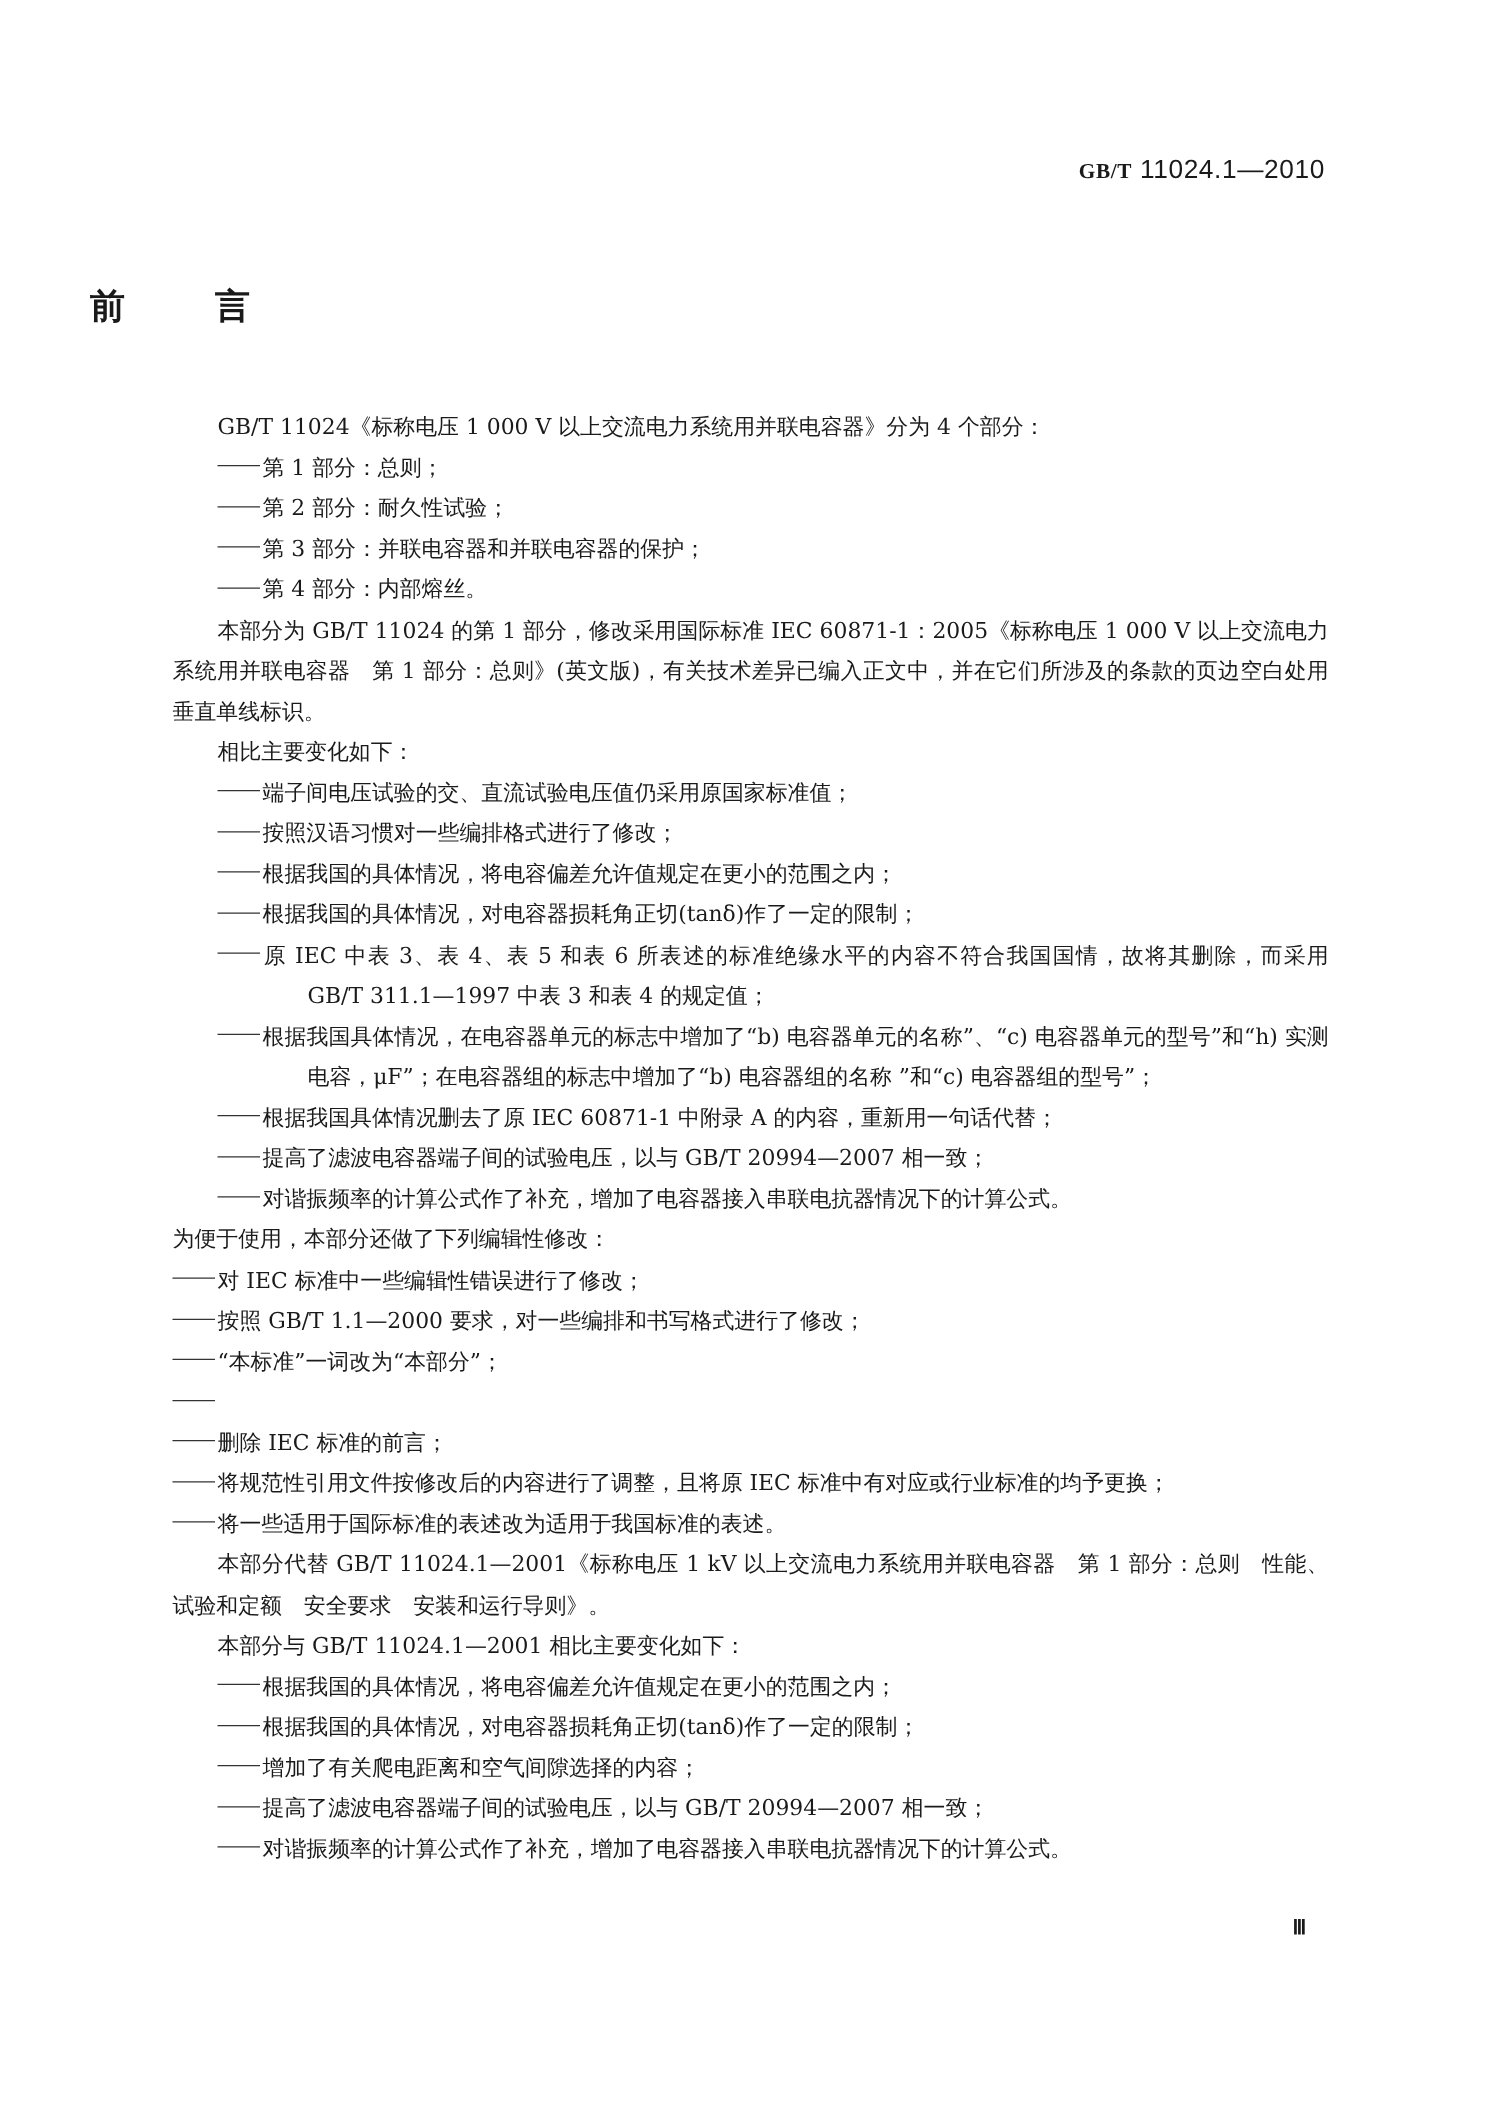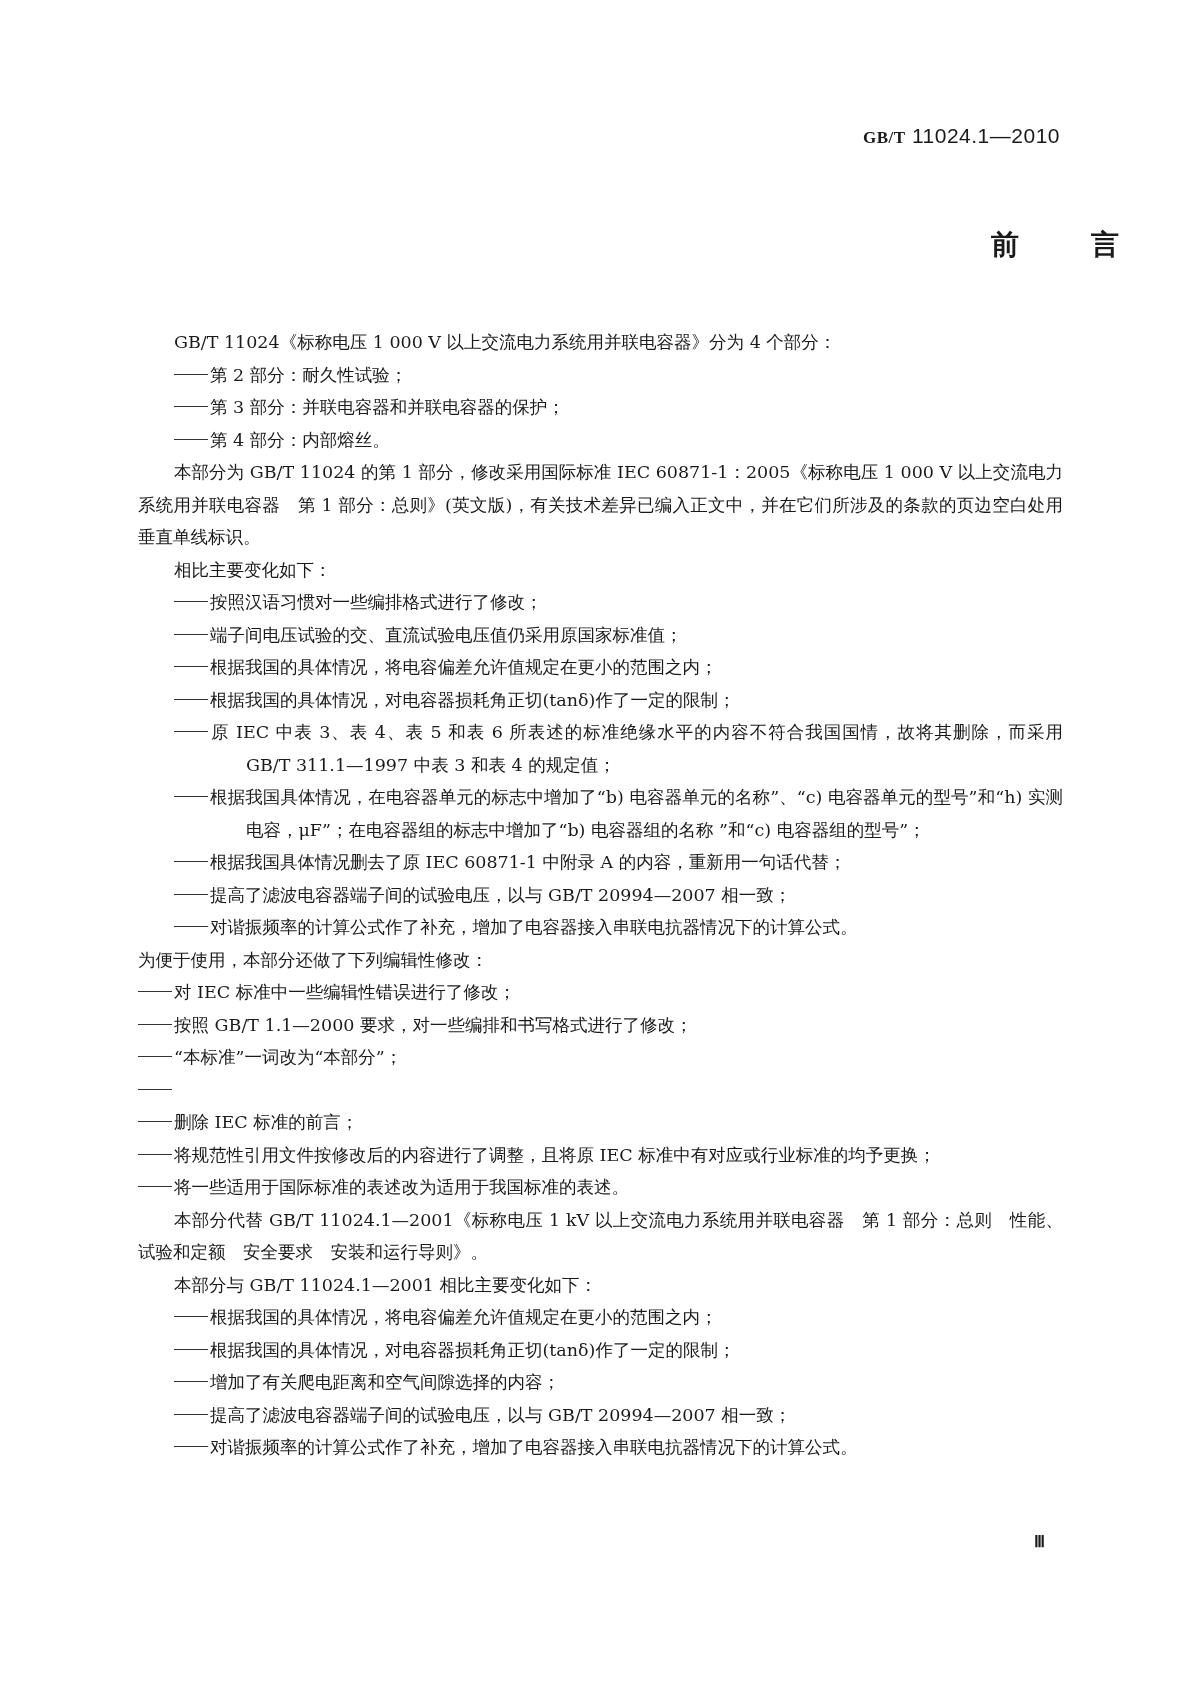--- a/index.html
+++ b/index.html
@@ -30,21 +30,21 @@
     }
     .std-code .num {
       font-family: "Liberation Sans", sans-serif;
       font-size: 21px;
     }
     .page-title {
       position: absolute;
       top: 226px;
       left: 0;
       width: 1191px;
-      text-align: right;
+      text-align: left;
       font-family: "DejaVu Sans", sans-serif;
       font-weight: bold;
       font-size: 28px;
       letter-spacing: 72px;
       text-indent: 72px;
     }
     .content {
       position: absolute;
       top: 326px;
       left: 138px;
@@ -95,31 +95,32 @@
   <span class="gb">GB/T</span>
   <span class="num">11024.1—2010</span>
 </div>
 
 <div class="page-title">前言</div>
 
 <div class="content">
   <p class="para">GB/T 11024《标称电压 1 000 V 以上交流电力系统用并联电容器》分为 4 个部分：</p>
 
   <div>
+    <p class="item"><span class="dash"></span><span>第 1 部分：总则；</span></p>
     <p class="item"><span class="dash"></span><span>第 2 部分：耐久性试验；</span></p>
     <p class="item"><span class="dash"></span><span>第 3 部分：并联电容器和并联电容器的保护；</span></p>
     <p class="item"><span class="dash"></span><span>第 4 部分：内部熔丝。</span></p>
   </div>
 
   <p class="para">本部分为 GB/T 11024 的第 1 部分，修改采用国际标准 IEC 60871-1：2005《标称电压 1 000 V 以上交流电力系统用并联电容器　第 1 部分：总则》(英文版)，有关技术差异已编入正文中，并在它们所涉及的条款的页边空白处用垂直单线标识。</p>
   <p class="para">相比主要变化如下：</p>
 
   <div>
+    <p class="item"><span class="dash"></span><span>端子间电压试验的交、直流试验电压值仍采用原国家标准值；</span></p>
     <p class="item"><span class="dash"></span><span>按照汉语习惯对一些编排格式进行了修改；</span></p>
-    <p class="item"><span class="dash"></span><span>端子间电压试验的交、直流试验电压值仍采用原国家标准值；</span></p>
     <p class="item"><span class="dash"></span><span>根据我国的具体情况，将电容偏差允许值规定在更小的范围之内；</span></p>
     <p class="item"><span class="dash"></span><span>根据我国的具体情况，对电容器损耗角正切(tanδ)作了一定的限制；</span></p>
     <p class="item"><span class="dash"></span><span>原 IEC 中表 3、表 4、表 5 和表 6 所表述的标准绝缘水平的内容不符合我国国情，故将其删除，而采用 GB/T 311.1—1997 中表 3 和表 4 的规定值；</span></p>
     <p class="item"><span class="dash"></span><span>根据我国具体情况，在电容器单元的标志中增加了“b) 电容器单元的名称”、“c) 电容器单元的型号”和“h) 实测电容，μF”；在电容器组的标志中增加了“b) 电容器组的名称 ”和“c) 电容器组的型号”；</span></p>
     <p class="item"><span class="dash"></span><span>根据我国具体情况删去了原 IEC 60871-1 中附录 A 的内容，重新用一句话代替；</span></p>
     <p class="item"><span class="dash"></span><span>提高了滤波电容器端子间的试验电压，以与 GB/T 20994—2007 相一致；</span></p>
     <p class="item"><span class="dash"></span><span>对谐振频率的计算公式作了补充，增加了电容器接入串联电抗器情况下的计算公式。</span></p>
   </div>
 
   <p class="para noindent">为便于使用，本部分还做了下列编辑性修改：</p>

